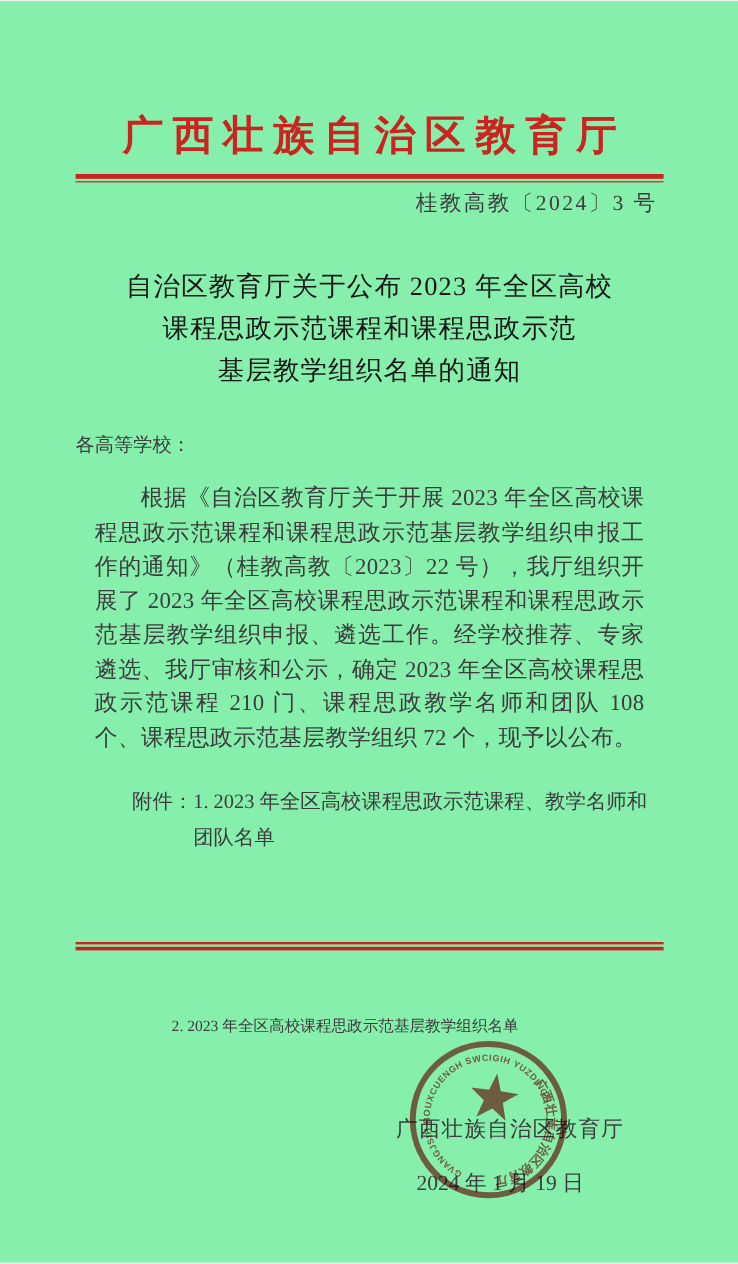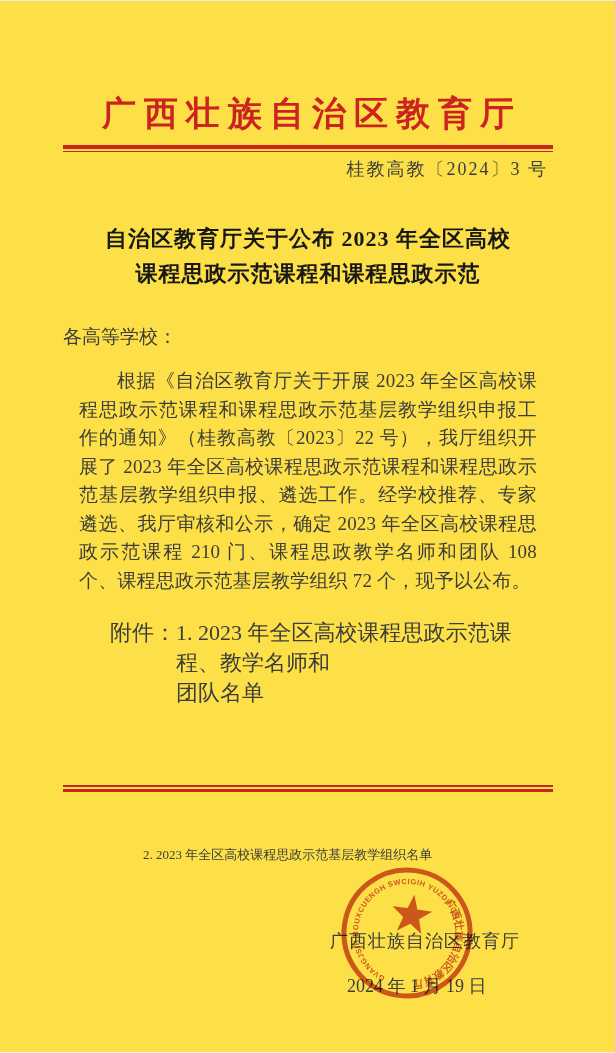--- a/index.html
+++ b/index.html
@@ -1,18 +1,18 @@
 <!DOCTYPE html>
 <html style="--accent-red: #cb2420; --seal-red: #c23b30; --body-text: #3c3c3c; --title-text: #181818;"><head>
 <meta charset="utf-8">
 <style>
   html, body { margin:0; padding:0; background:#ffffff; }
   .page {
     width:615px; height:1053px; position:relative; margin:0 auto;
-    background:#fde047; overflow:hidden;
+    background:#86efac; overflow:hidden;
     font-family:"Liberation Serif","DejaVu Serif",serif;
     color:var(--body-text,#3c3c3c);
     box-shadow: inset 0 1px 0 #ececec, inset 0 -1px 0 #f0f0f0;
   }
   .content { padding:0 62px 0 63px; }
 
   .agency-title {
     margin:0; padding-top:93px; text-align:center;
     font-size:34px; line-height:42px; font-weight:700;
     letter-spacing:8px; text-indent:8px;
@@ -20,34 +20,34 @@
   }
   .rule-top { margin-top:10px; border-top:4px solid var(--accent-red,#cb2420); }
   .rule-top .thin { height:1.5px; background:var(--accent-red,#cb2420); margin-top:1.5px; }
 
   .doc-number {
     margin-top:6px; text-align:right; padding-right:5px;
     font-size:18px; line-height:22px; letter-spacing:2px; color:#3c3c3c;
   }
 
   .doc-title {
-    margin:41px 0 0; text-align:center; font-weight:700;
+    margin:41px 0 0; text-align:center; font-weight:400;
     font-size:22px; line-height:35px; letter-spacing:1px;
     color:var(--title-text,#181818);
   }
 
-  .salutation { margin:31px 0 0; font-size:19px; line-height:29px; }
+  .salutation { margin:31px 0 0; font-size:16px; line-height:29px; }
 
   .para {
     margin:16px; font-size:19px; line-height:28.5px;
     text-align:justify; text-justify:inter-character;
     text-indent:2em; letter-spacing:0.2px;
   }
 
-  .attachments { margin-top:23px; padding-left:47px; display:flex; font-size:22px; line-height:30px; }
+  .attachments { margin-top:23px; padding-left:47px; display:flex; font-size:17px; line-height:30px; }
   .attach-label { flex:none; }
   .attach-cont { }
 
   .rule-mid { position:absolute; left:63px; right:62px; top:785px; }
   .rule-mid .bar1 { height:2px;  background:var(--accent-red,#cb2420); }
   .rule-mid .bar2 { height:2.5px; background:var(--accent-red,#cb2420); margin-top:2px; }
 
   .attach-item2 { position:absolute; left:143px; top:841px; font-size:13px; line-height:27px; }
 
   .sign-agency { position:absolute; left:330px; top:929px; font-size:18px; line-height:24px; letter-spacing:1px; }
@@ -70,20 +70,21 @@
 
     <div class="rule-top">
       <div class="thin"></div>
     </div>
 
     <div class="doc-number">桂教高教〔2024〕3 号</div>
 
     <h2 class="doc-title">
       <span>自治区教育厅关于公布 2023 年全区高校</span><br>
       <span>课程思政示范课程和课程思政示范</span><br>
+      <span>基层教学组织名单的通知</span>
     </h2>
 
     <p class="salutation">各高等学校：</p>
 
     <p class="para">根据《自治区教育厅关于开展 2023 年全区高校课程思政示范课程和课程思政示范基层教学组织申报工作的通知》（桂教高教〔2023〕22 号），我厅组织开展了 2023 年全区高校课程思政示范课程和课程思政示范基层教学组织申报、遴选工作。经学校推荐、专家遴选、我厅审核和公示，确定 2023 年全区高校课程思政示范课程 210 门、课程思政教学名师和团队 108 个、课程思政示范基层教学组织 72 个，现予以公布。</p>
 
     <div class="attachments">
       <span class="attach-label">附件：</span>
       <span class="attach-items">
         <span>1. 2023 年全区高校课程思政示范课程、教学名师和</span>

